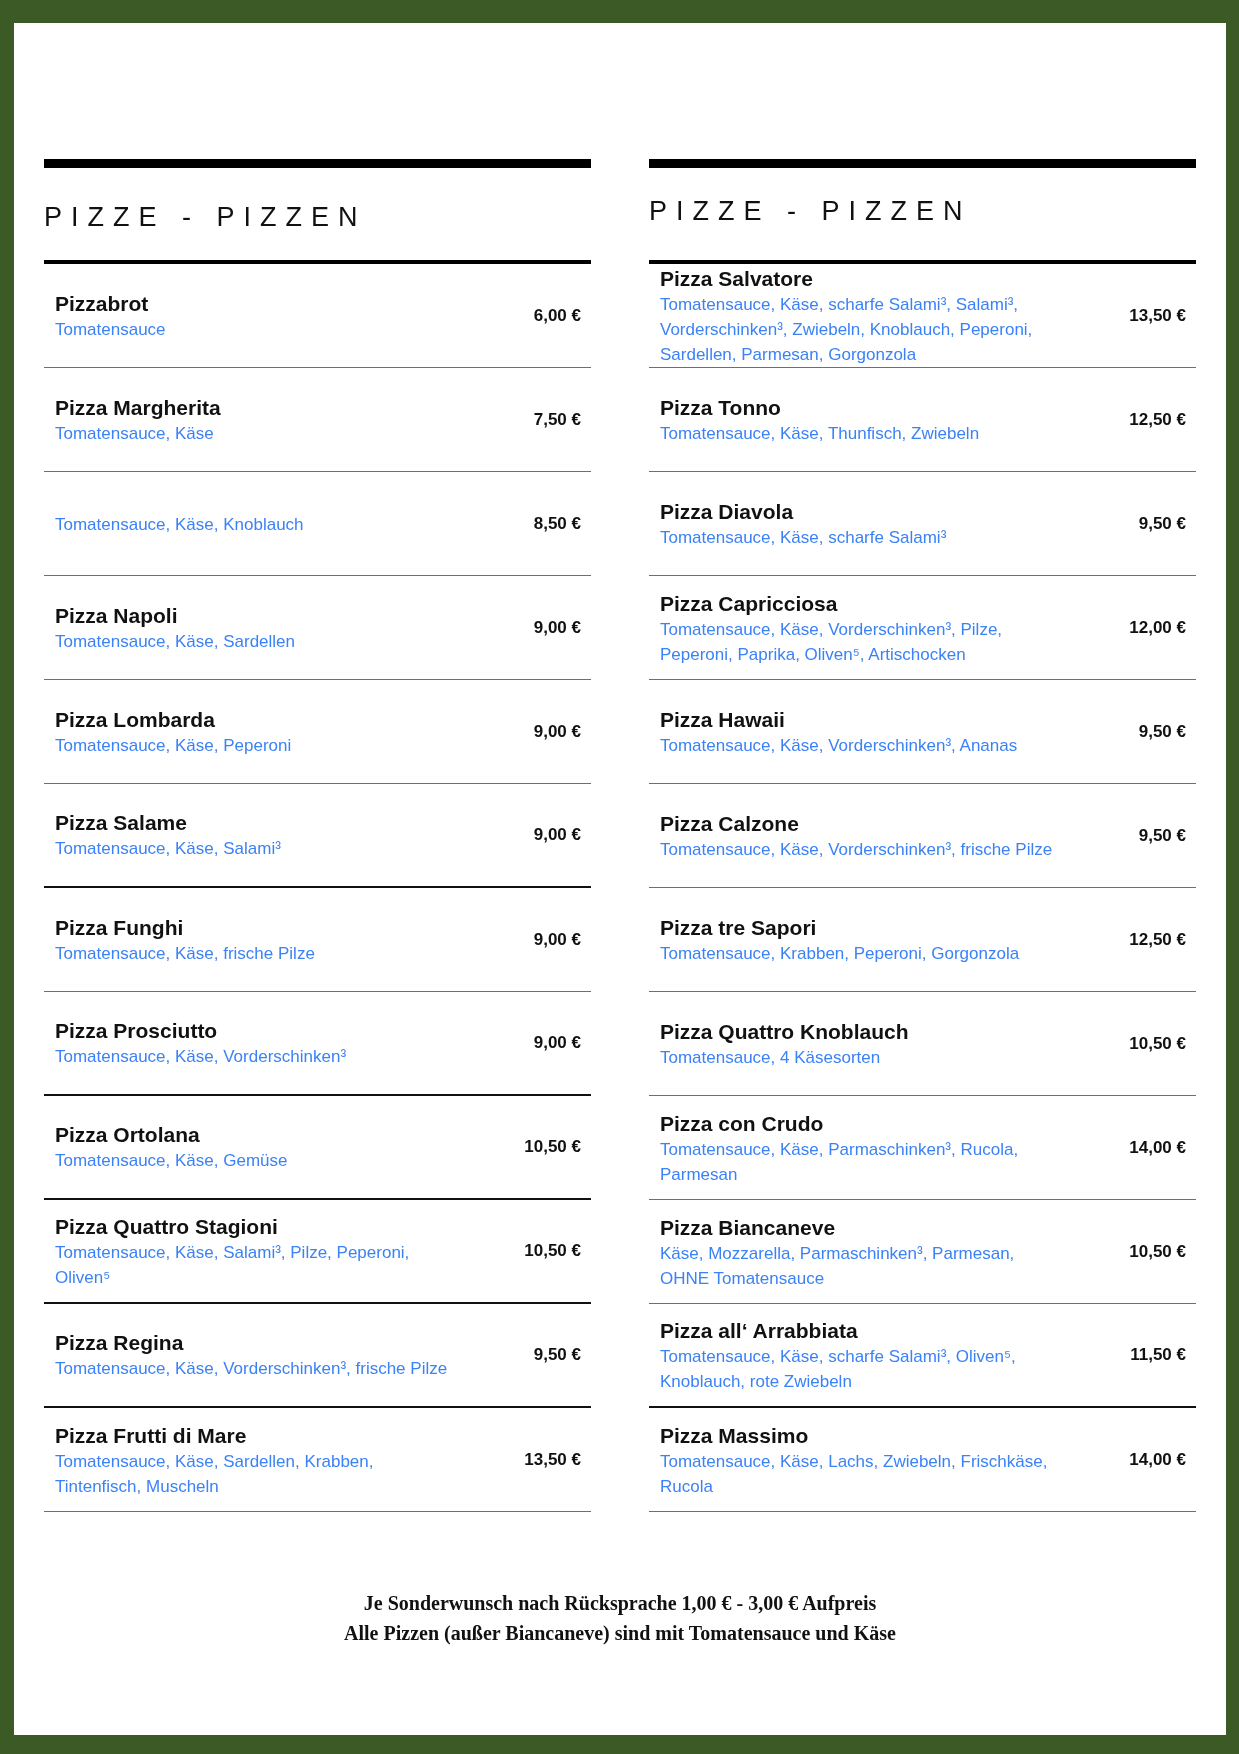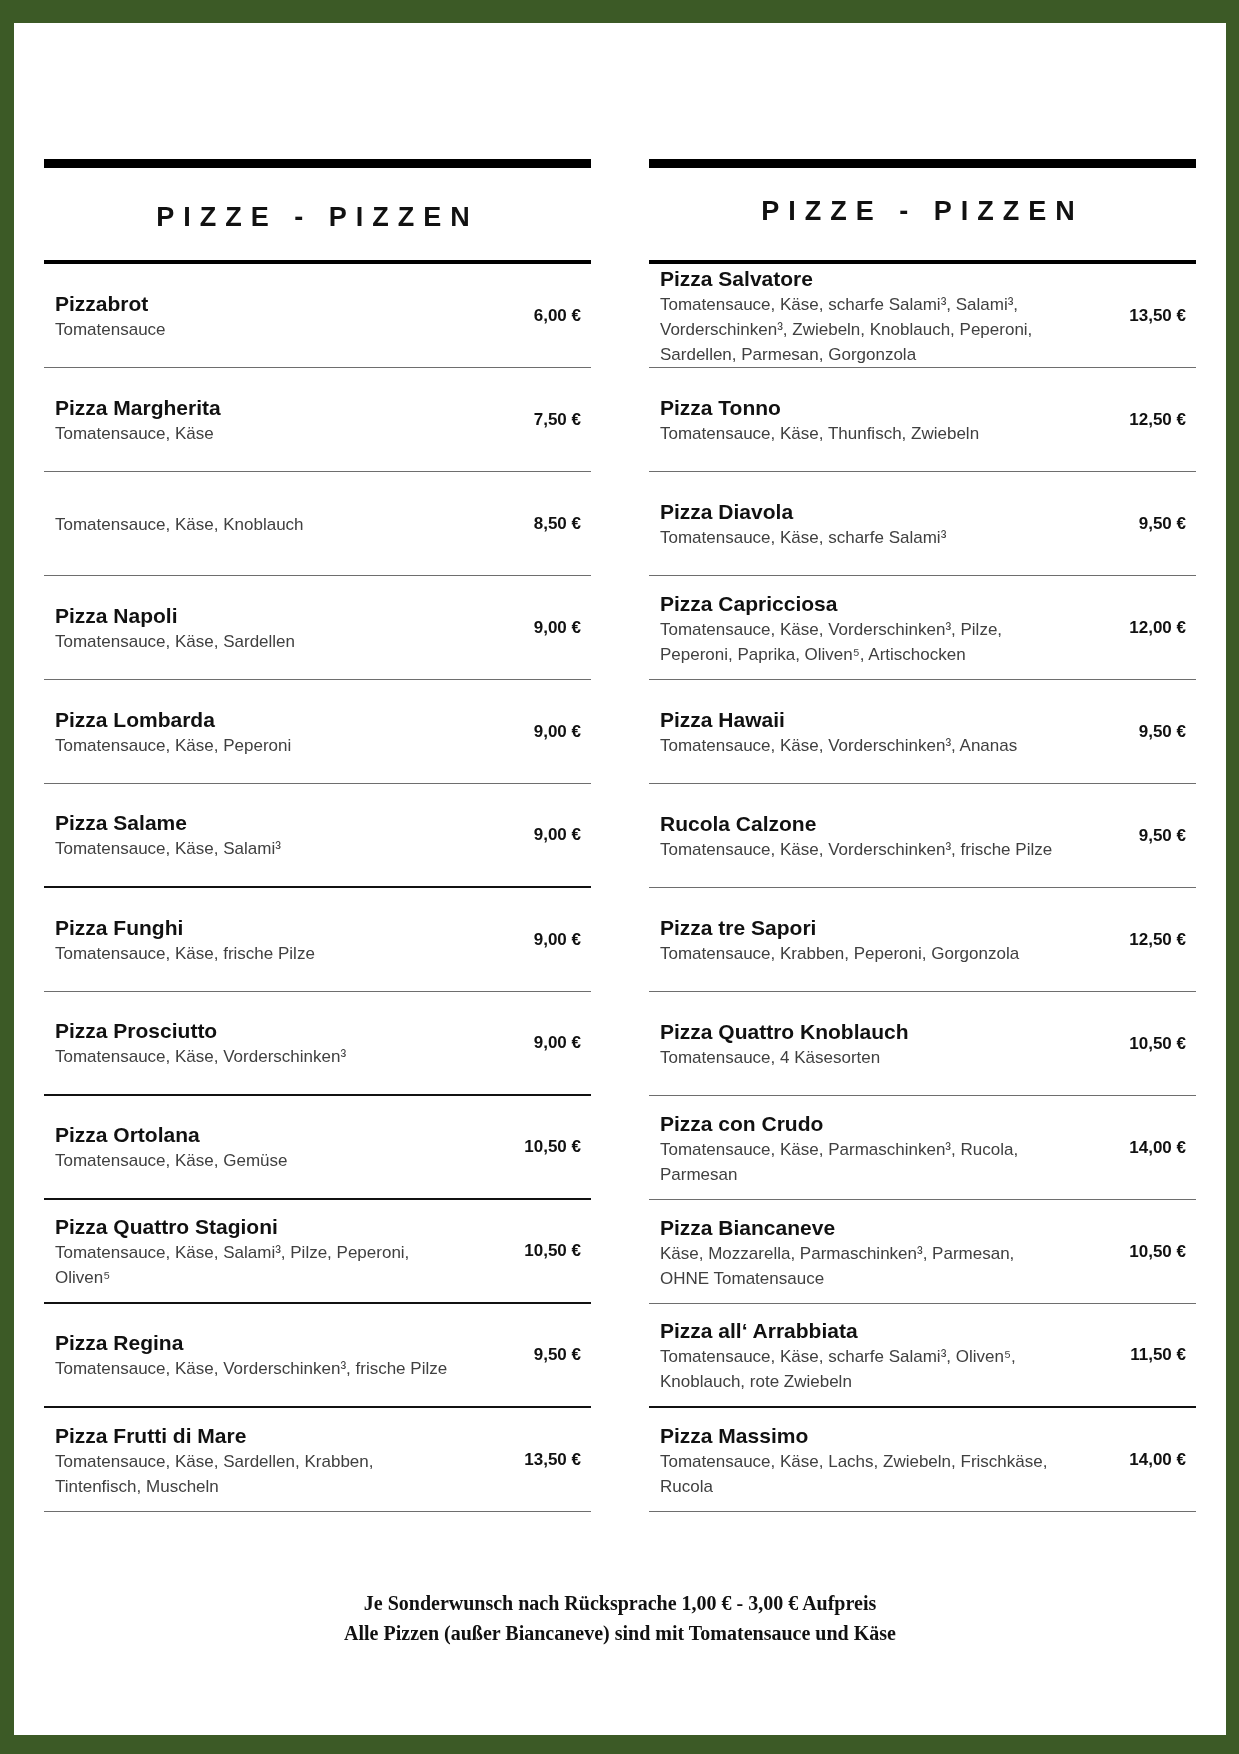--- a/index.html
+++ b/index.html
@@ -21,22 +21,22 @@
       position: absolute;
       top: 136px;
       width: 547px;
     }
     .col.left { left: 30px; }
     .col.right { left: 635px; }
     .top-rule {
       height: 9px; background: #000;
     }
     .col-title {
-      text-align: center;
-      font-weight: bold;
+      text-align: left;
+      font-weight: normal;
       font-size: 27px;
       letter-spacing: 9px;
       height: 92px;
       line-height: 98px;
     }
     .col.right .col-title { line-height: 86px; }
     .title-rule { height: 4px; background: #000; }
     .item {
       position: relative;
       height: 104px;
@@ -51,21 +51,21 @@
       width: 400px;
     }
     .item .name {
       font-weight: bold;
       font-size: 21px;
       line-height: 27px;
     }
     .item .desc {
       font-size: 17px;
       line-height: 25px;
-      color: #404040;
+      color: #3b82f6;
     }
     .item .price {
       position: absolute;
       right: 10px; top: 50%;
       transform: translateY(-50%);
       font-weight: bold;
       font-size: 17px;
     }
     .col.right .item .price { right: 10px; }
     .footer {
@@ -210,21 +210,21 @@
         </div>
         <div class="item">
           <div class="text">
             <div class="name">Pizza Hawaii</div>
             <div class="desc">Tomatensauce, Käse, Vorderschinken³, Ananas</div>
           </div>
           <div class="price">9,50 €</div>
         </div>
         <div class="item">
           <div class="text">
-            <div class="name">Rucola Calzone</div>
+            <div class="name">Pizza Calzone</div>
             <div class="desc">Tomatensauce, Käse, Vorderschinken³, frische Pilze</div>
           </div>
           <div class="price">9,50 €</div>
         </div>
         <div class="item">
           <div class="text">
             <div class="name">Pizza tre Sapori</div>
             <div class="desc">Tomatensauce, Krabben, Peperoni, Gorgonzola</div>
           </div>
           <div class="price">12,50 €</div>

